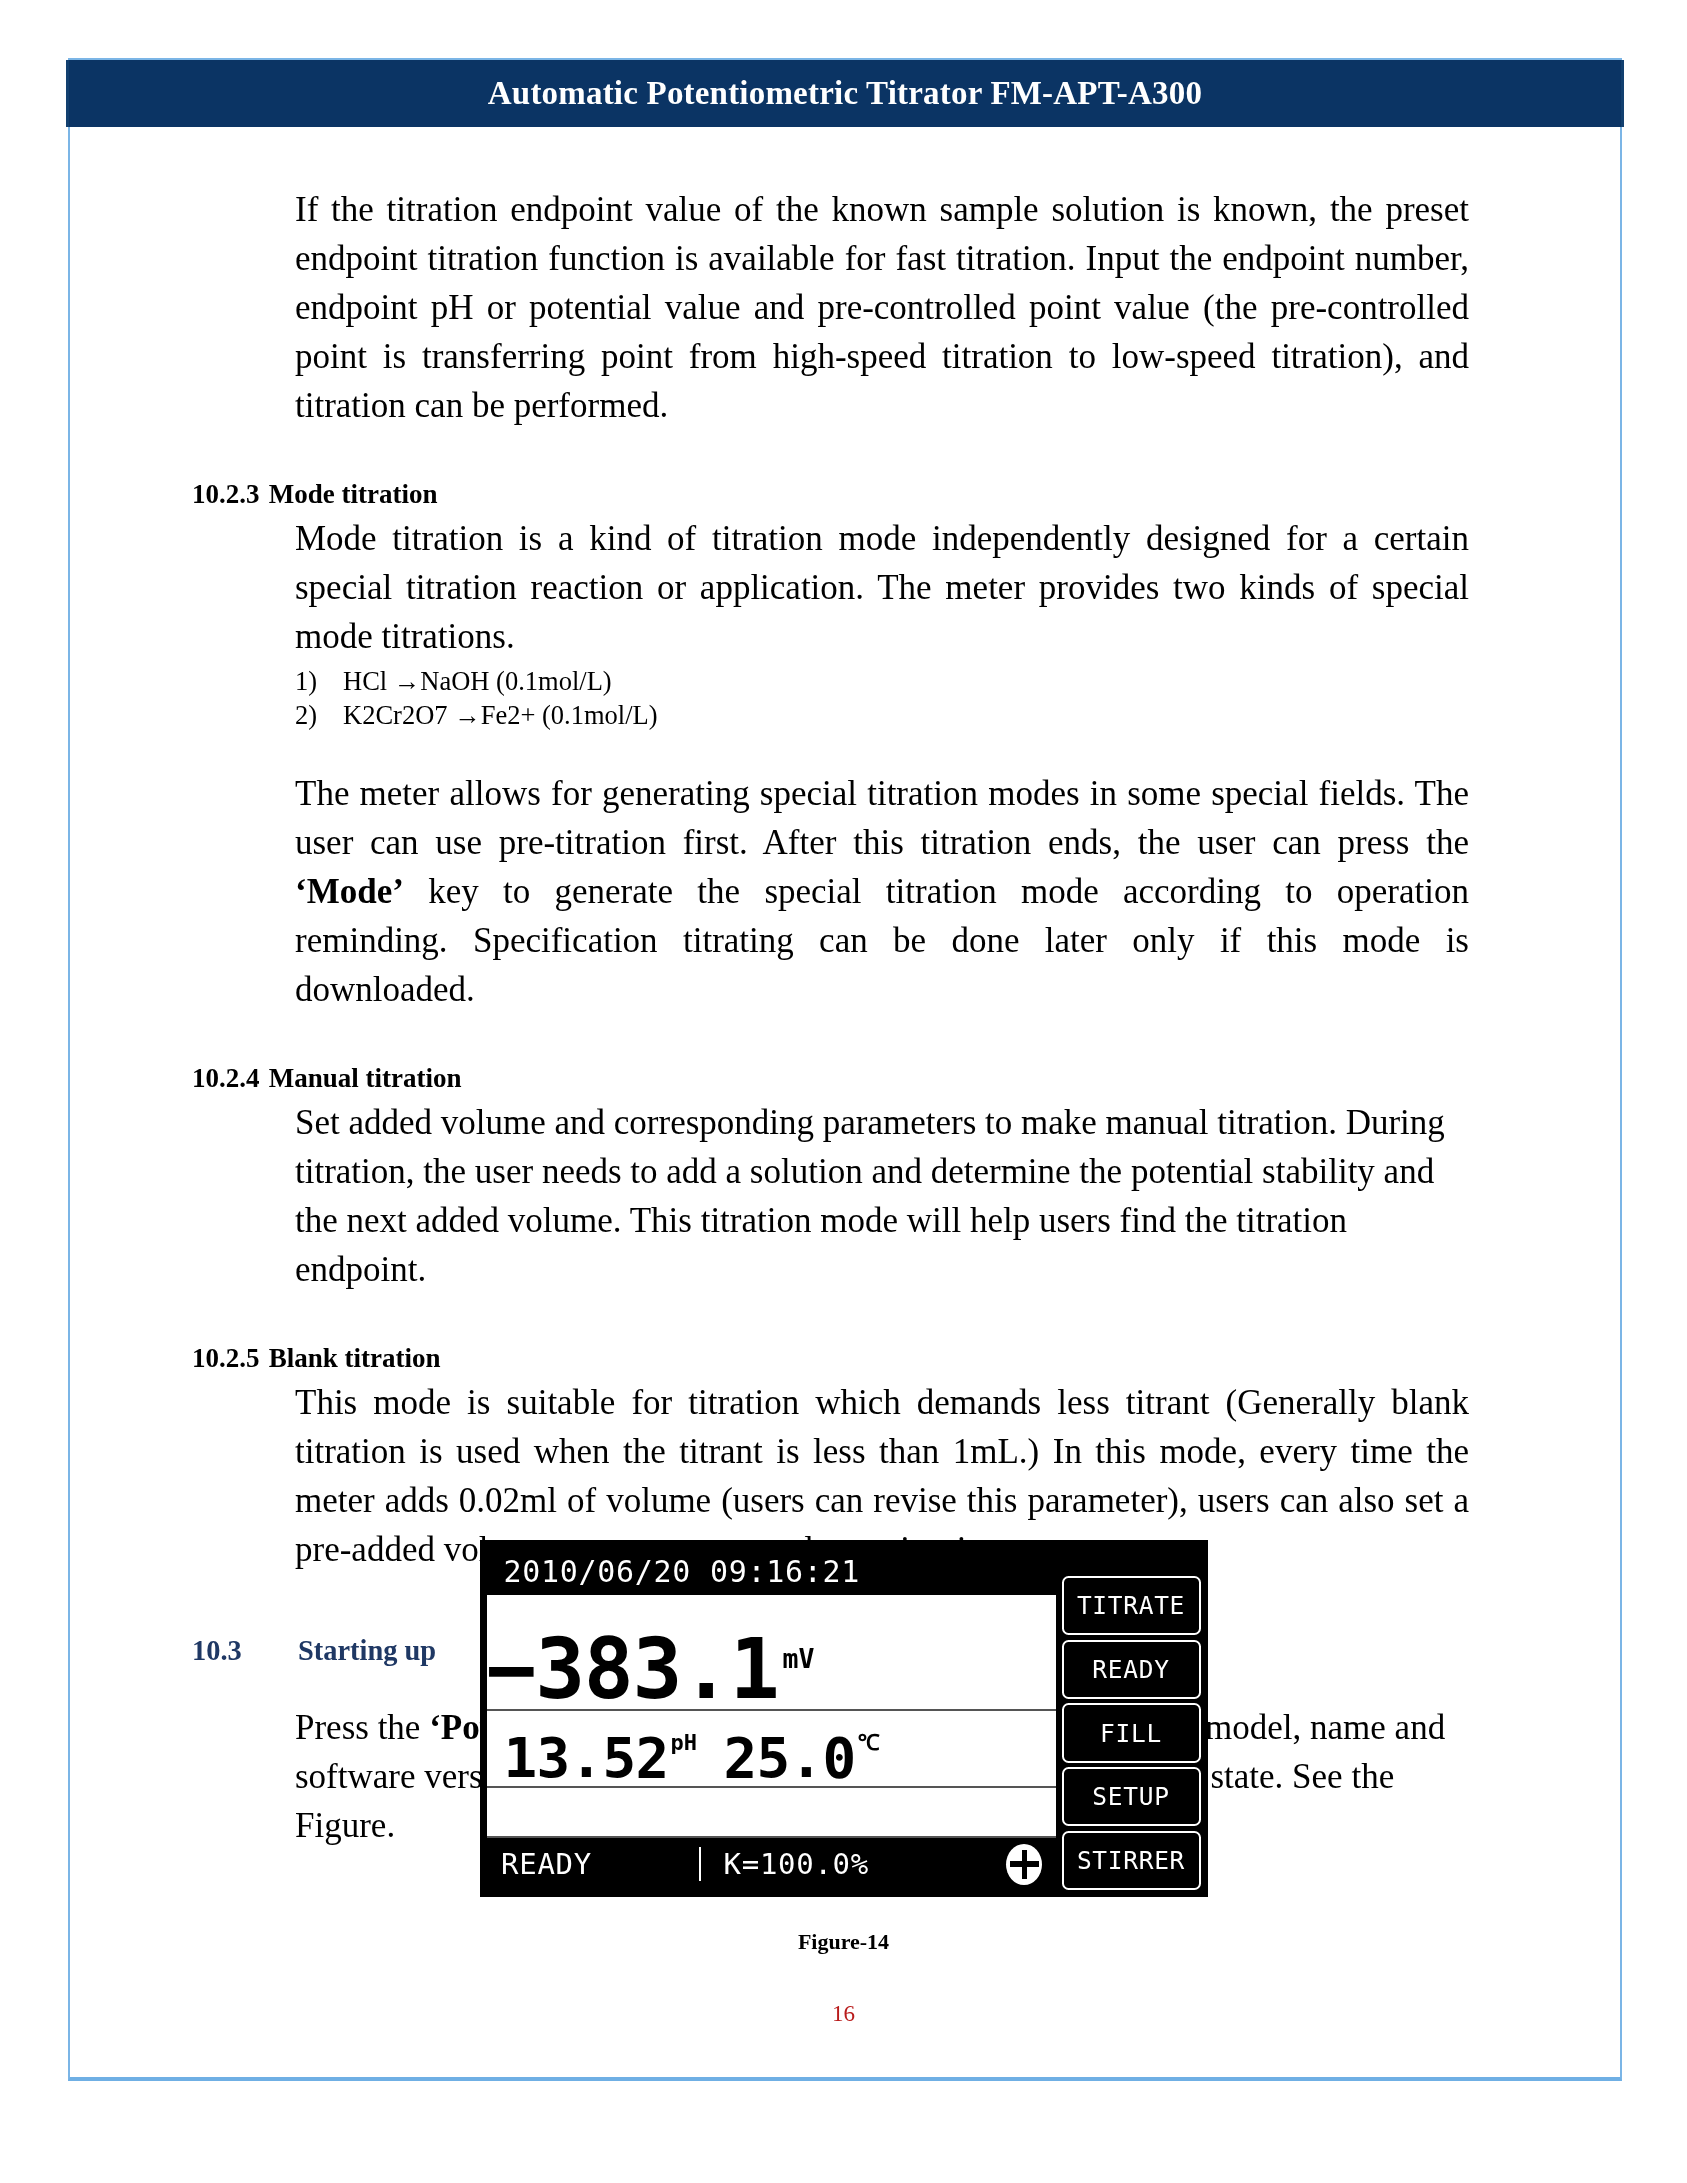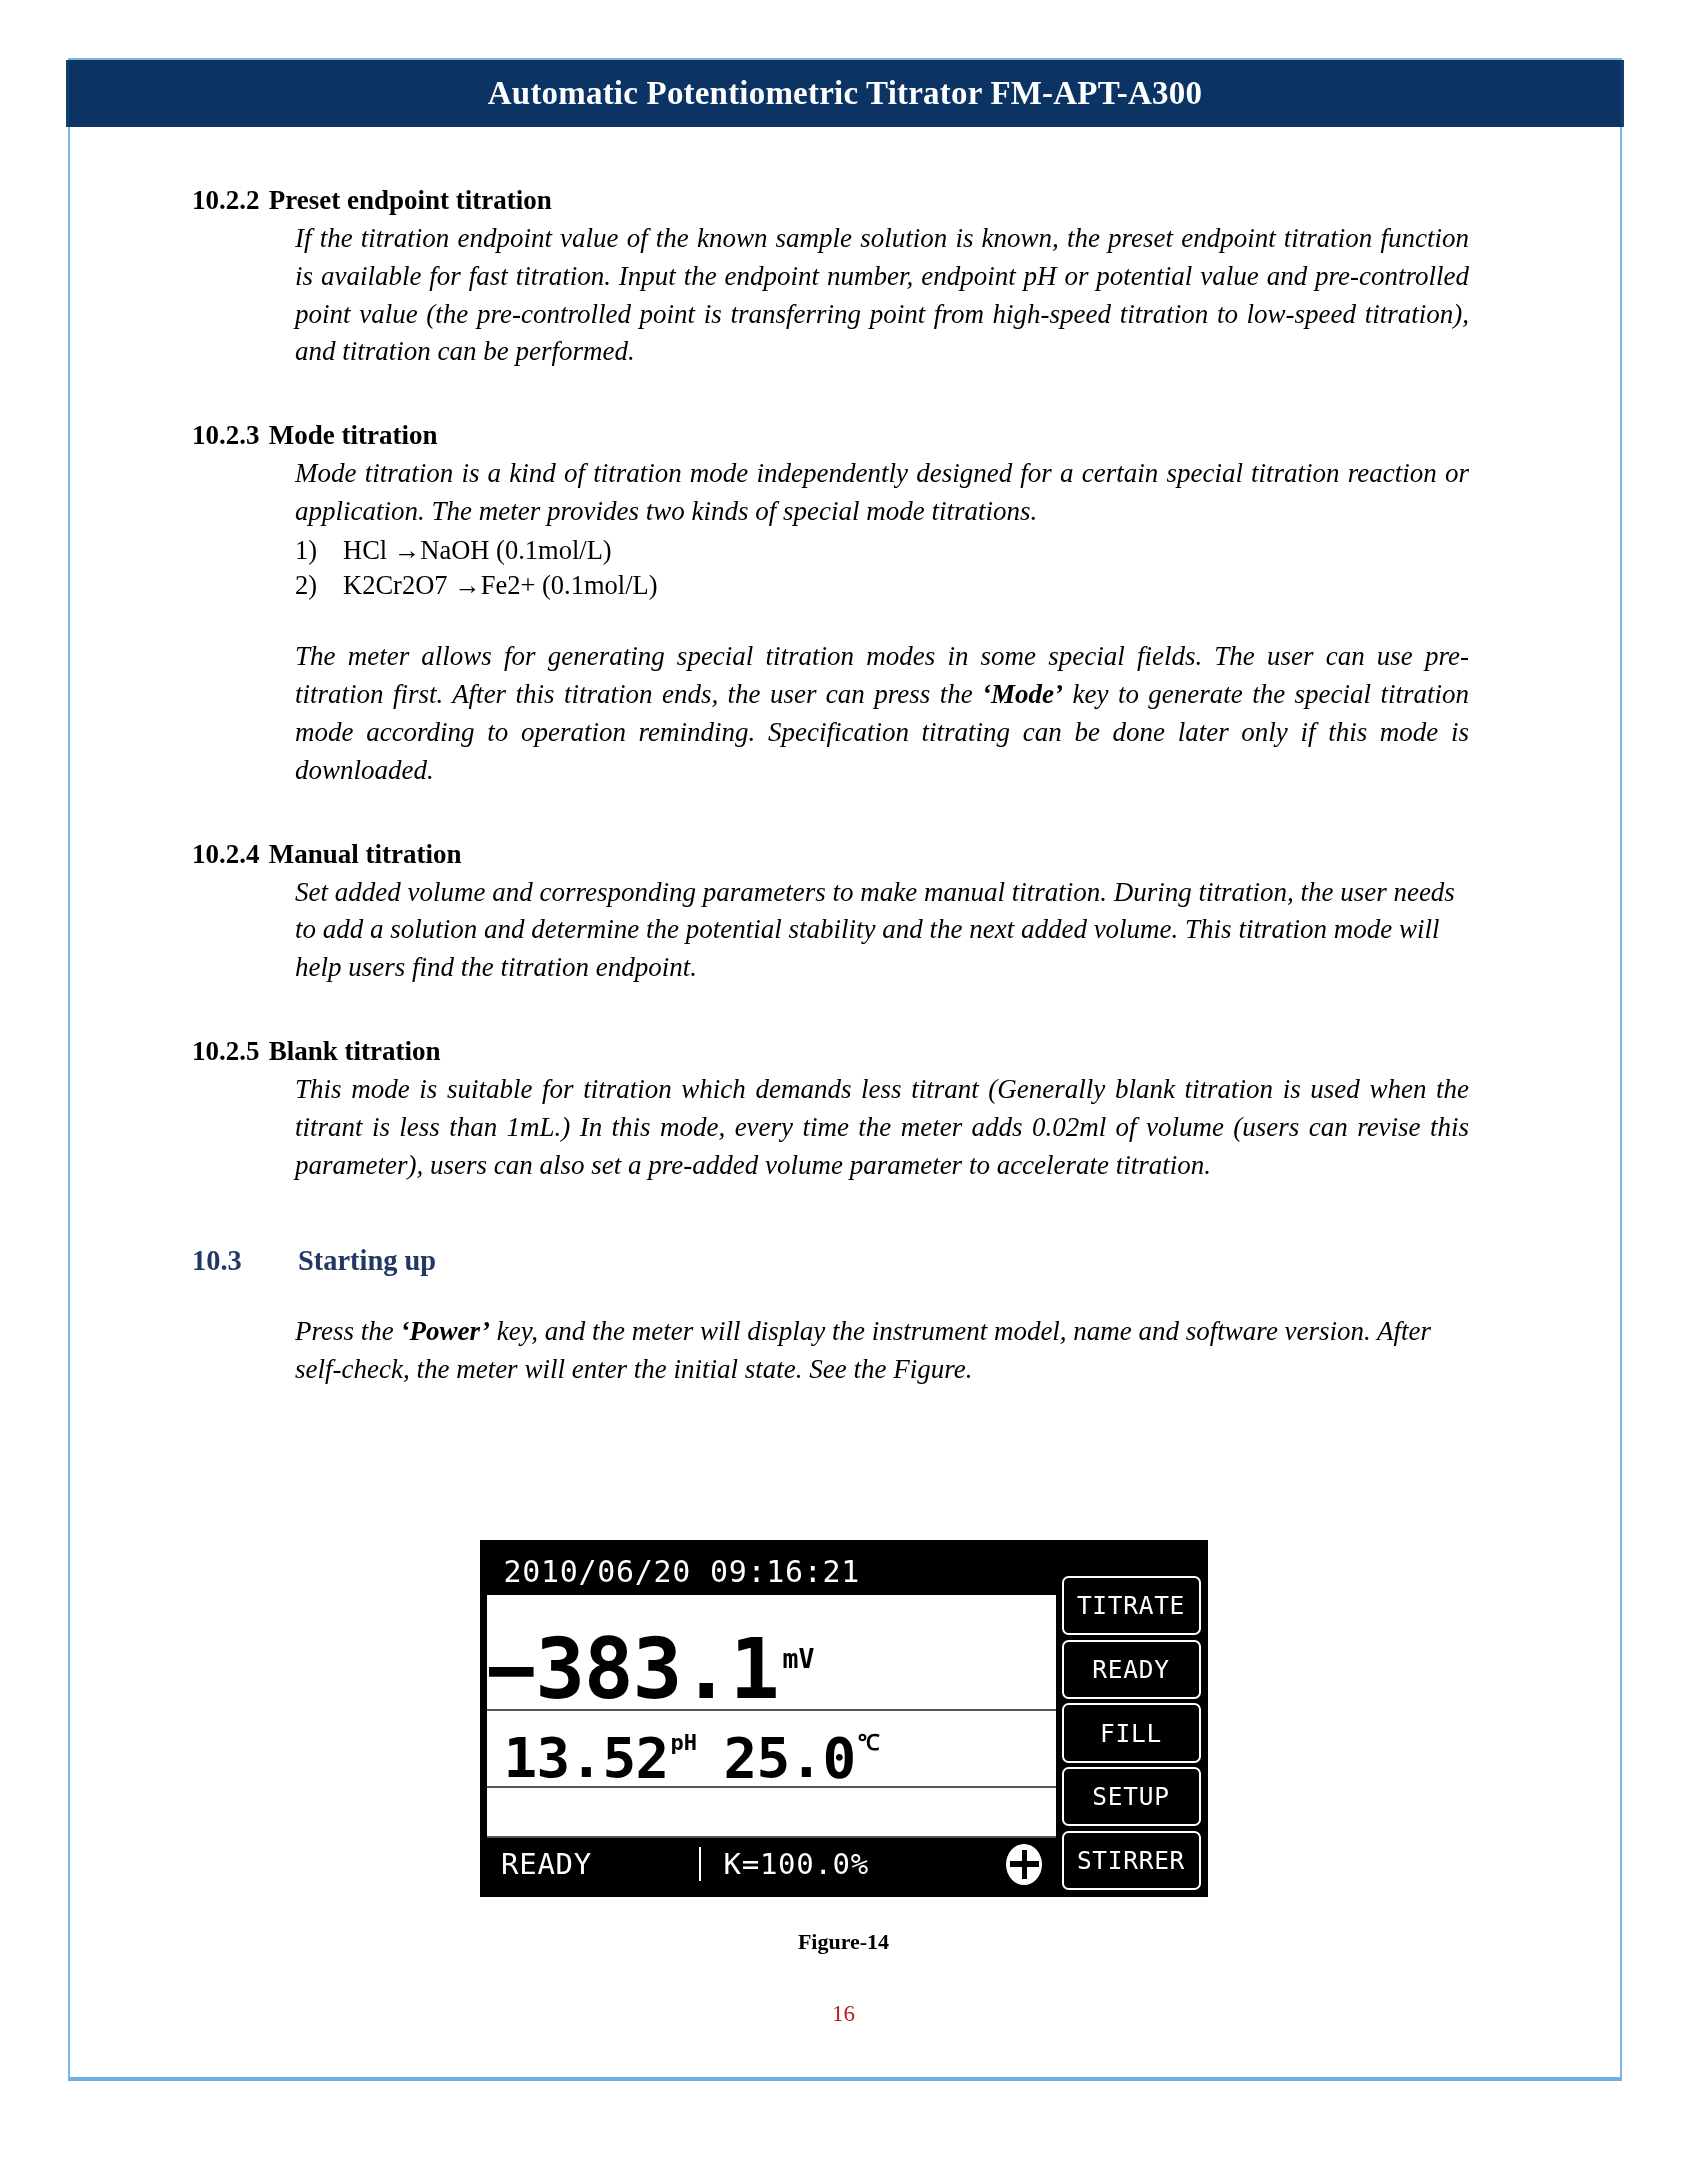--- a/index.html
+++ b/index.html
@@ -82,26 +82,25 @@
     margin: 0 0 4px 0;
     display: flex;
     gap: 9.3px;
     white-space: nowrap;
   }
   .heading .num { }
   .heading .ttl { }
 
   .body-para {
     margin: 0 0 0 103px;
-    font-size: 27px;
+    font-size: 35px;
     line-height: 1.40;
     color: #000000;
     text-align: justify;
     text-justify: inter-word;
-    font-style: italic;
   }
   .body-para.nojust { text-align: left; }
   .gap-md  { height: 36px; }
   .gap-lg  { height: 49px; }
   .gap-xl  { height: 61px; }
 
   .numlist {
     margin: 2.6px 0 0 103px;
     font-size: 26.5px;
     line-height: 1.30;
@@ -318,24 +317,20 @@
 
   <div id="page-border"></div>
 
   <div id="header-banner">
     <div id="header-title">Automatic Potentiometric Titrator FM-APT-A300</div>
   </div>
 
   <div id="content">
 
     <div class="sec">
-      <div class="heading">
-        <span class="num">10.2.2</span>
-        <span class="ttl">Preset endpoint titration</span>
-      </div>
       <div class="body-para">If the titration endpoint value of the known sample solution is known, the preset endpoint titration function is available for fast titration. Input the endpoint number, endpoint pH or potential value and pre-controlled point value (the pre-controlled point is transferring point from high-speed titration to low-speed titration), and titration can be performed.</div>
     </div>
 
     <div class="gap-lg"></div>
 
     <div class="sec">
       <div class="heading">
         <span class="num">10.2.3</span>
         <span class="ttl">Mode titration</span>
       </div>

